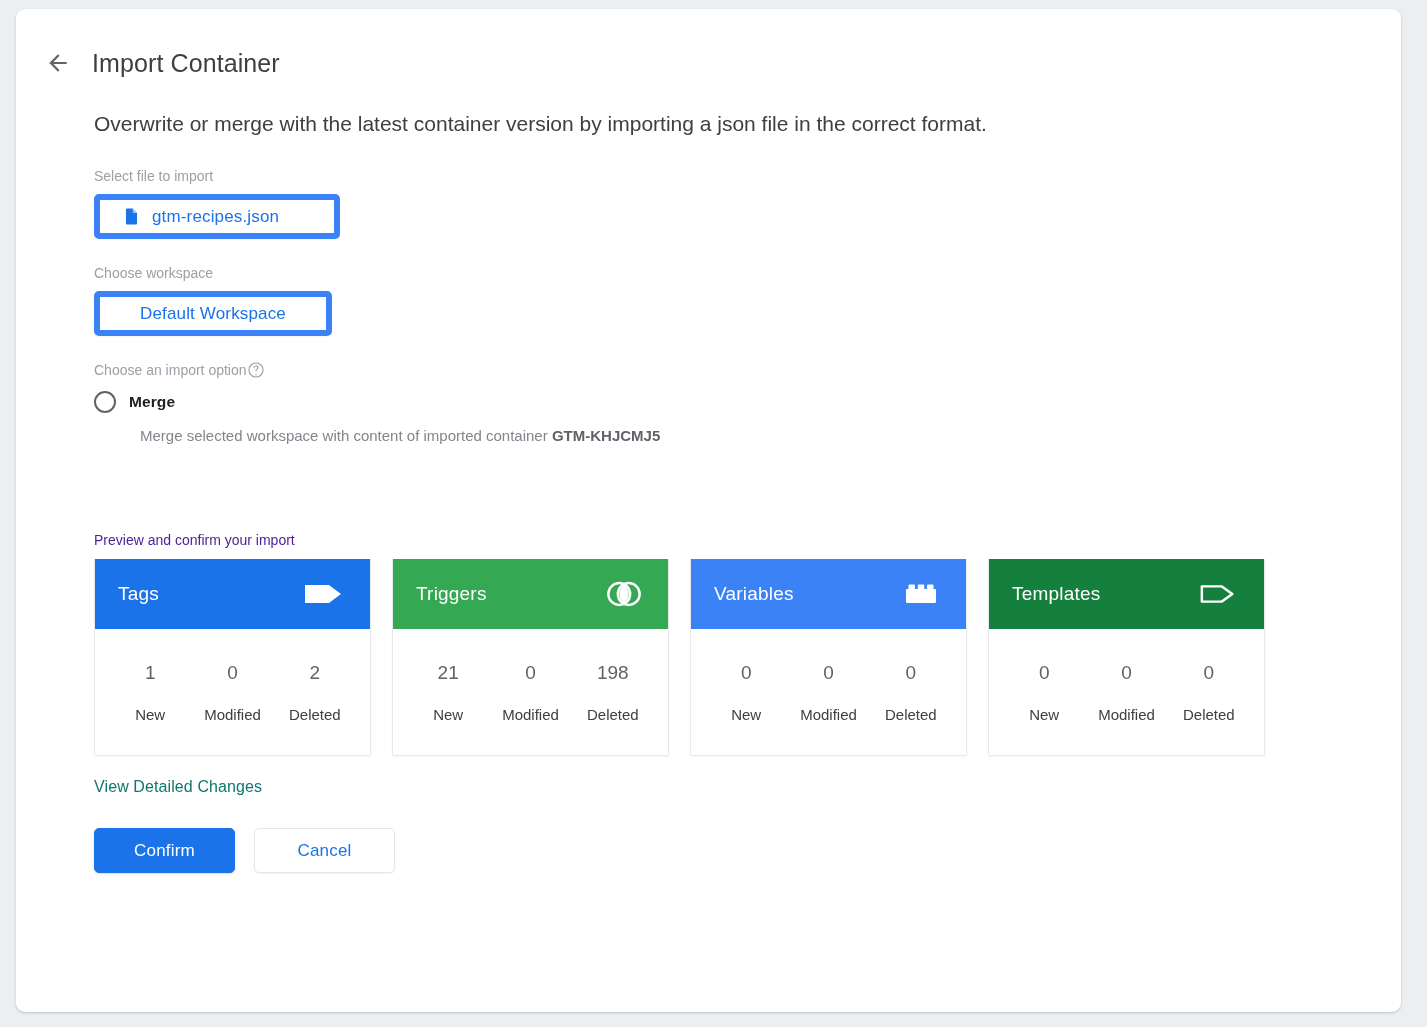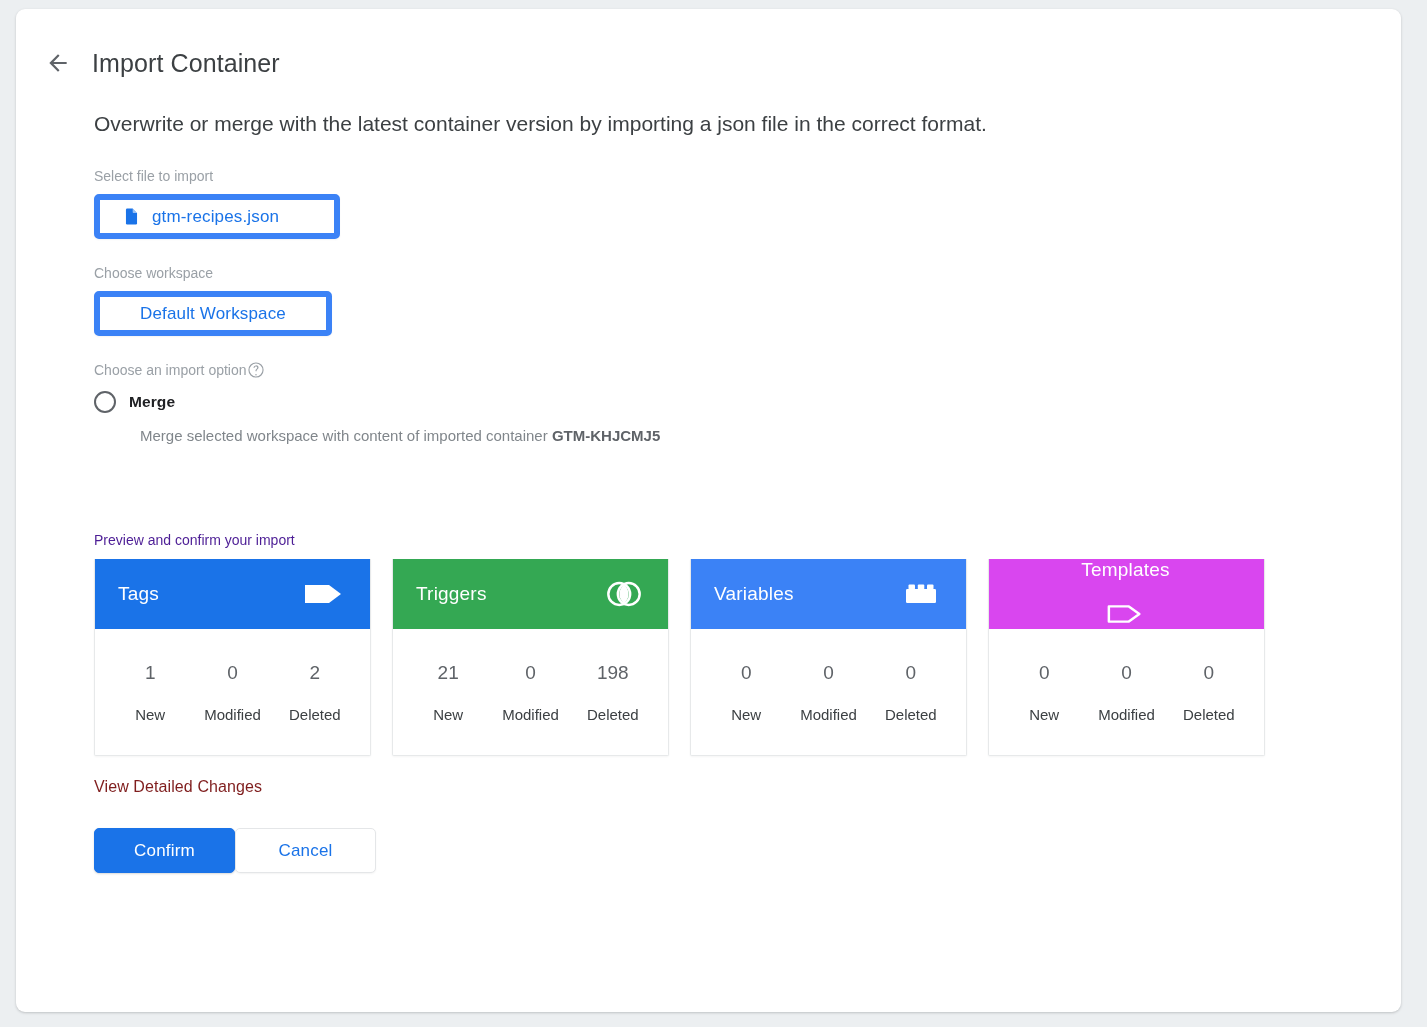--- a/index.html
+++ b/index.html
@@ -207,27 +207,28 @@
   .stat-keys > div {
     font-size: 15px;
     color: #3c4043;
   }
 
   
   .detail-link {
     display: inline-block;
     margin-top: 22px;
     font-size: 16px;
-    color: #7f1d1d;
+    color: #0f766e;
     cursor: pointer;
     letter-spacing: .1px;
   }
 
   .actions {
     display: flex;
+    gap: 19px;
     margin-top: 32px;
   }
   .btn {
     height: 45px;
     min-width: 141px;
     border-radius: 5px;
     font-size: 17px;
     font-family: "Liberation Sans", sans-serif;
     letter-spacing: .2px;
     cursor: pointer;
@@ -382,21 +383,21 @@
               </div>
               <div class="stat-keys">
                 <div>New</div>
                 <div>Modified</div>
                 <div>Deleted</div>
               </div>
             </div>
           </div>
 
           <div class="stat-card">
-            <div class="stat-head" style="background:#d946ef;flex-direction:column;">
+            <div class="stat-head" style="background:#15803d;">
               <span class="stat-head-title">Templates</span>
               <svg width="40" height="30" viewBox="0 0 42 30">
                 <path d="M3 7h21l11 8-11 8H3z" fill="none" stroke="#ffffff" stroke-width="2.6" stroke-linejoin="round"></path>
               </svg>
             </div>
             <div class="stat-body">
               <div class="stat-nums">
                 <div>0</div>
                 <div>0</div>
                 <div>0</div>

